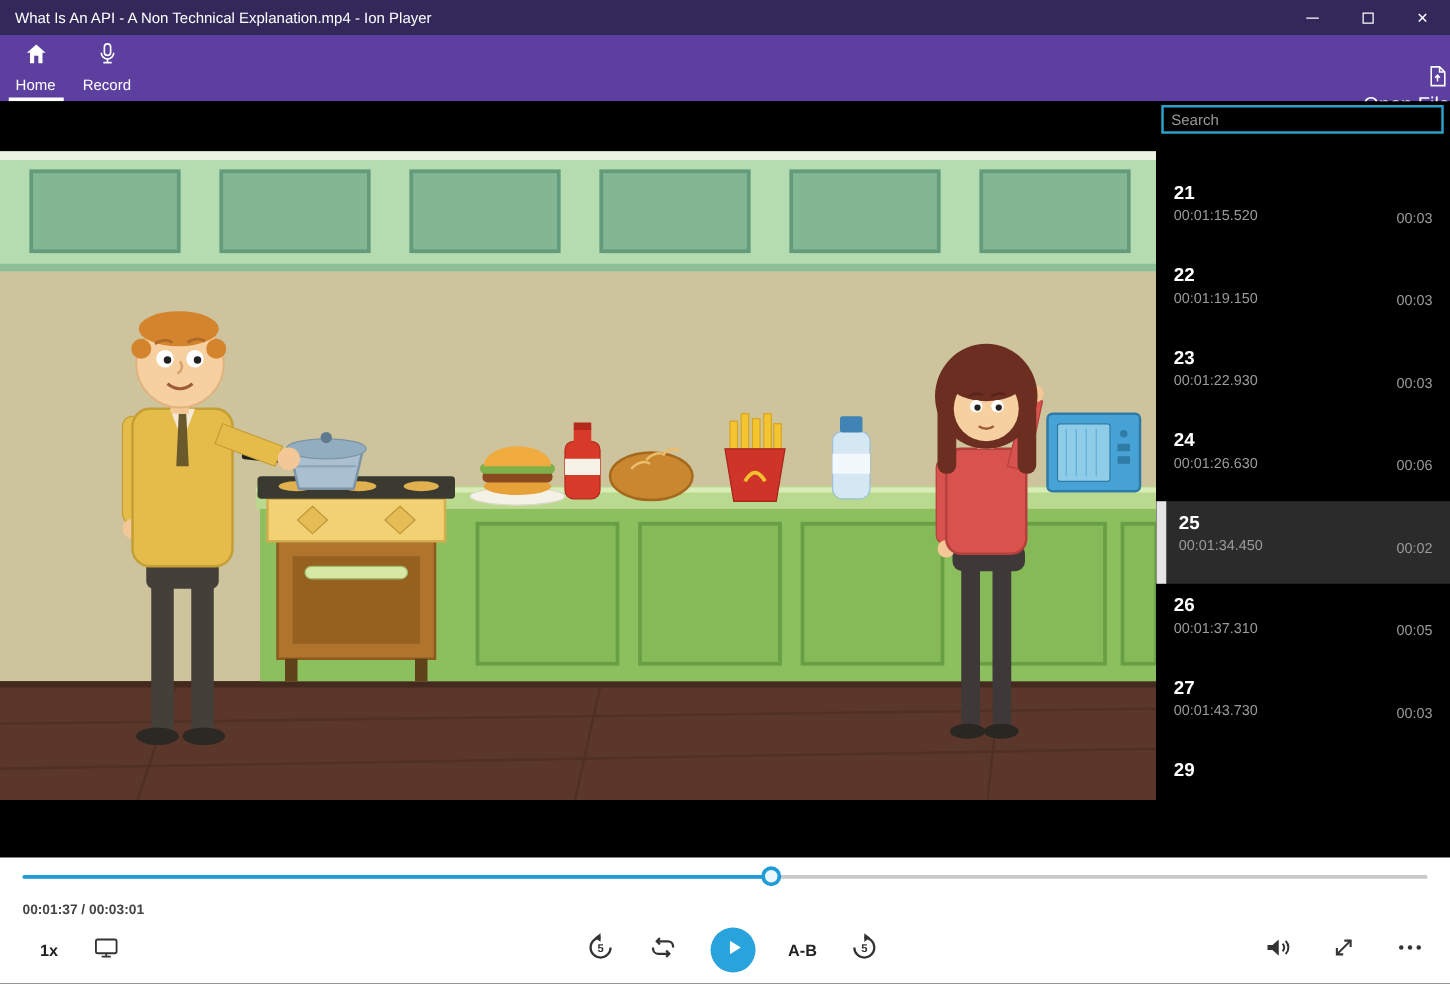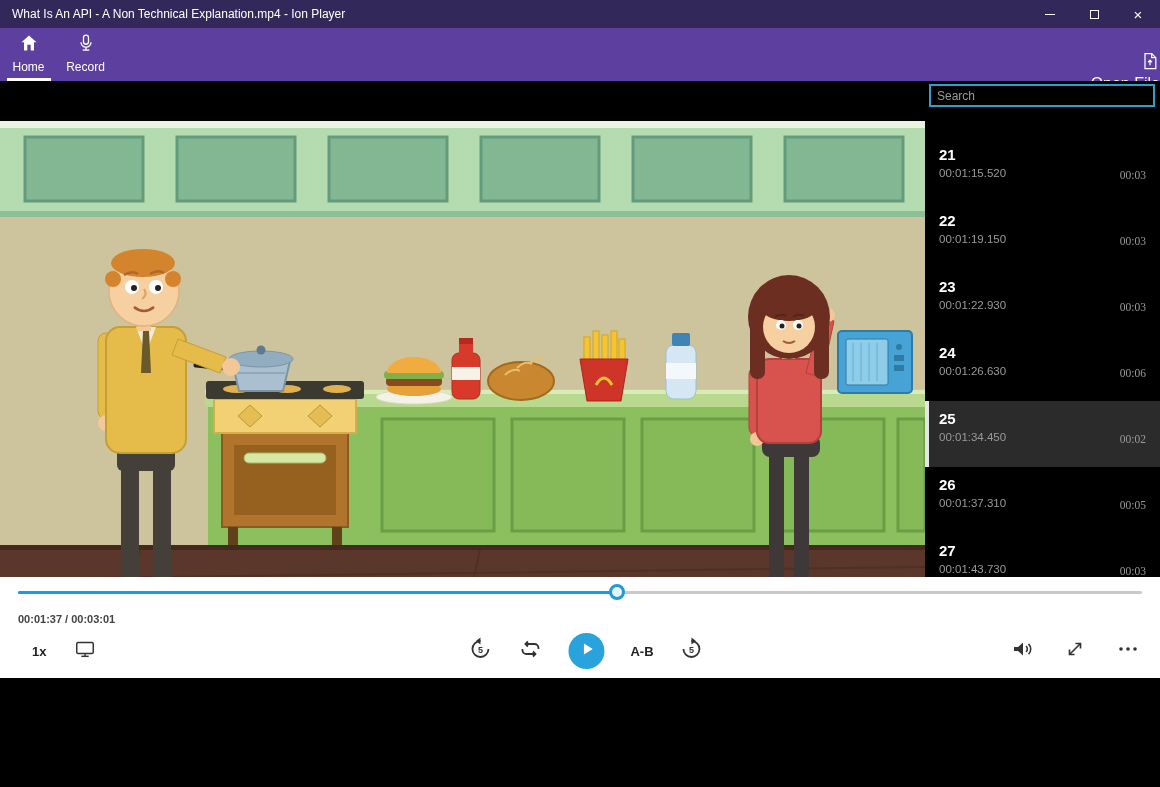--- a/index.html
+++ b/index.html
@@ -18,36 +18,36 @@
 
   
   .ribbon { height:53px; background:#5c3f9f; display:flex; position:relative; color:#fff; }
   .ribbon-tab { width:57px; display:flex; flex-direction:column; align-items:center; padding-top:5px; position:relative; }
   .ribbon-tab .lbl { font-size:12px; margin-top:3px; }
   .tab-underline { position:absolute; bottom:0; left:7px; width:44px; height:3px; background:#fff; }
   .ribbon-spacer { flex:1; }
   .ribbon-right { width:80px; display:flex; flex-direction:column; align-items:flex-end; padding-top:23px; }
 
   
-  .main { display:flex; height:496px; }
+  .main { display:flex; height:605px; }
   .video-area { position:relative; width:925px; height:605px; background:#000; overflow:hidden; }
   .scene { position:absolute; top:40px; left:0; width:925px; height:519px; }
 
   
   .sidebar { position:relative; width:235px; height:605px; background:#000; }
   .search-input { position:absolute; top:3px; left:4px; width:226px; height:23px;
     background:#000; border:2px solid #2ba0c8; color:#bbb; font-size:12px; padding:0 6px;
     font-family:"Liberation Sans", sans-serif; outline:none; }
   .search-input::placeholder { color:#9a9a9a; }
   .chapter-list { position:absolute; top:56px; left:0; right:0; bottom:0; overflow:hidden; }
   .chapter-item { height:66px; position:relative; padding:9px 14px 0 14px; }
   .chapter-item .num { font-size:15px; font-weight:bold; color:#fff; }
   .chapter-item .time { font-size:11.5px; color:#9a9a9a; margin-top:4px; }
-  .chapter-item .dur { position:absolute; right:14px; top:32px; font-size:11.5px; color:#9a9a9a;font-family:Liberation Serif, serif; }
-  .chapter-item.selected { background:#2b2b2b; border-left:4px solid #e5e5e5; padding-left:10px; }
+  .chapter-item .dur { position:absolute; right:14px; top:32px; font-size:11.5px; color:#9a9a9a; }
+  .chapter-item.selected { background:#2b2b2b; border-left:8px solid #e5e5e5; padding-left:10px; }
 
   
   .controls { position:relative; height:101px; background:#fff;font-weight:bold; }
   .seek-track { position:absolute; top:14px; left:18px; right:18px; height:3px; background:#c9c9c9; border-radius:2px; }
   .seek-fill { position:absolute; left:0; top:0; height:3px; background:#1e9cd7; border-radius:2px; }
   .seek-handle { position:absolute; top:-7px; width:16px; height:16px; border-radius:50%;
     background:#eaf6fc; border:3px solid #1e9cd7; transform:translateX(-50%); }
   .time-display { position:absolute; left:18px; top:36px; font-size:11px; color:#444; }
   .ctl-row { position:absolute; left:12px; right:0; top:52px; height:44px;padding-left:32px; }
   .grp-left { position:absolute; left:20px; top:0; height:44px; display:flex; align-items:center; gap:28px; }

